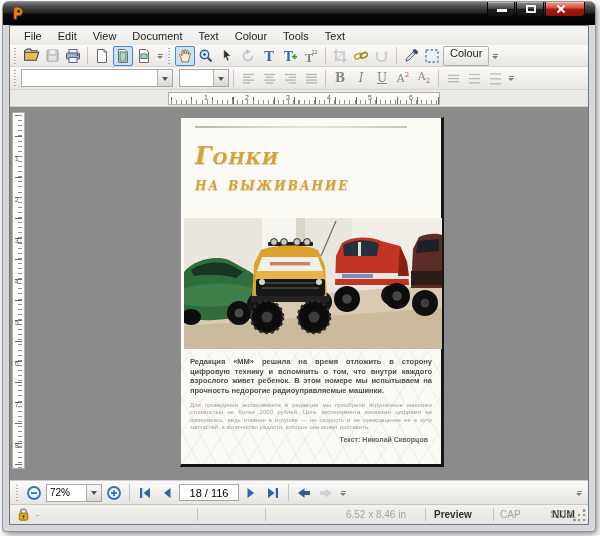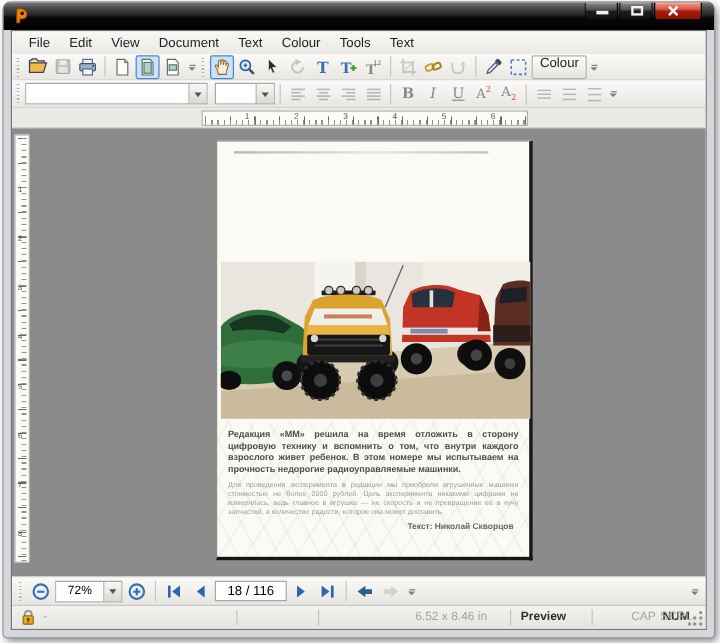--- a/index.html
+++ b/index.html
@@ -50,21 +50,21 @@
   .colour-btn { height:20px; display:flex; align-items:flex-start; gap:3px; padding:0 6px;
                 border:1px solid #b3b1ad; border-radius:2px; background:linear-gradient(#fdfdfc,#e6e4e0);
                 font-size:11px; color:#222; }
   .sep { width:1px; height:17px; background:#c8c5c1; margin:0 3px; }
   .overflow { width:10px; height:18px; display:flex; flex-direction:column; align-items:center;
               justify-content:flex-end; gap:1px; padding-bottom:3px; }
   .overflow .bar { width:5px; height:1px; background:#807e7a; }
   .overflow .arr { width:0; height:0; border:3px solid transparent; border-top:3px solid #807e7a; }
   .combo { height:18px; background:#fff; border:1px solid #a9a7a3; display:flex; }
   .combo input { border:0; flex:1; font-size:10px; padding:0 3px; outline:none; min-width:0;
-                 font-family:"Liberation Sans",sans-serif;text-align:center; }
+                 font-family:"Liberation Sans",sans-serif; }
   .combo .drop { width:15px; background:linear-gradient(#f8f8f7,#dbd9d5); border-left:1px solid #b5b3af;
                  display:flex; align-items:center; justify-content:center; }
   .caret { width:0; height:0; border:3px solid transparent; border-top:4px solid #55534f; margin-top:4px; }
 
   
   .rulerrow { height:17px; flex:0 0 17px; background:#eceae7; position:relative; border-bottom:1px solid #d0cec9; }
   .hruler { position:absolute; left:158px; top:2px; width:272px; height:13px;
             background-color:#fbfbf8; border:1px solid #b3b1ad;
             background-image:
               repeating-linear-gradient(90deg,#92908a 0 1px,transparent 1px 5.1px),
@@ -418,20 +418,22 @@
         <span class="vnum" style="top:128px">3</span>
         <span class="vnum" style="top:169px">4</span>
         <span class="vnum" style="top:210px">5</span>
         <span class="vnum" style="top:251px">6</span>
         <span class="vnum" style="top:292px">7</span>
         <span class="vnum" style="top:333px">8</span>
       </div>
 
       <div class="page">
         <div class="faint-line"></div>
+        <div class="page-title pt1">Гонки</div>
+        <div class="page-title pt2">на выживание</div>
 
         <svg class="photo" viewBox="0 0 258 131" preserveAspectRatio="none">
           <rect width="258" height="131" fill="#e9e6df"></rect>
           <rect x="78" y="0" width="36" height="72" fill="#f6f4ee"></rect>
           <rect x="112" y="0" width="9" height="68" fill="#d9d5cb"></rect>
           <rect x="168" y="0" width="90" height="62" fill="#f1eee6"></rect>
           <path d="M0 86 L258 66 L258 131 L0 131 Z" fill="#d9cbb2"></path>
           <path d="M0 108 L258 90 L258 131 L0 131 Z" fill="#cabb9d"></path>
 
           <path d="M0 54 C10 42 30 37 45 42 L63 52 C71 56 75 62 73 72 L70 93 C58 101 20 105 4 100 L0 96 Z" fill="#2f6d3b"></path>
@@ -564,20 +566,20 @@
         <circle cx="8" cy="9.7" r="1.2" fill="#5a430a"></circle>
         <rect x="7.4" y="10.2" width="1.2" height="2.2" fill="#5a430a"></rect>
       </svg>
       <span class="stat dim" style="left:26px">-</span>
       <span class="ssep" style="left:187px"></span>
       <span class="ssep" style="left:255px"></span>
       <span class="stat dim" style="left:300px;width:96px;text-align:right">6.52 x 8.46 in</span>
       <span class="ssep" style="left:415px"></span>
       <span class="stat strong" style="left:424px">Preview</span>
       <span class="ssep" style="left:483px"></span>
-      <span class="stat dim" style="left:516px">CAP</span>
+      <span class="stat dim" style="left:490px">CAP</span>
       <span class="stat strong" style="left:542px">NUM</span>
       <span class="stat dim" style="left:540px">SCRL</span>
       <span class="grip"></span>
     </div>
 
   </div>
 </div>
 
 </body></html>

